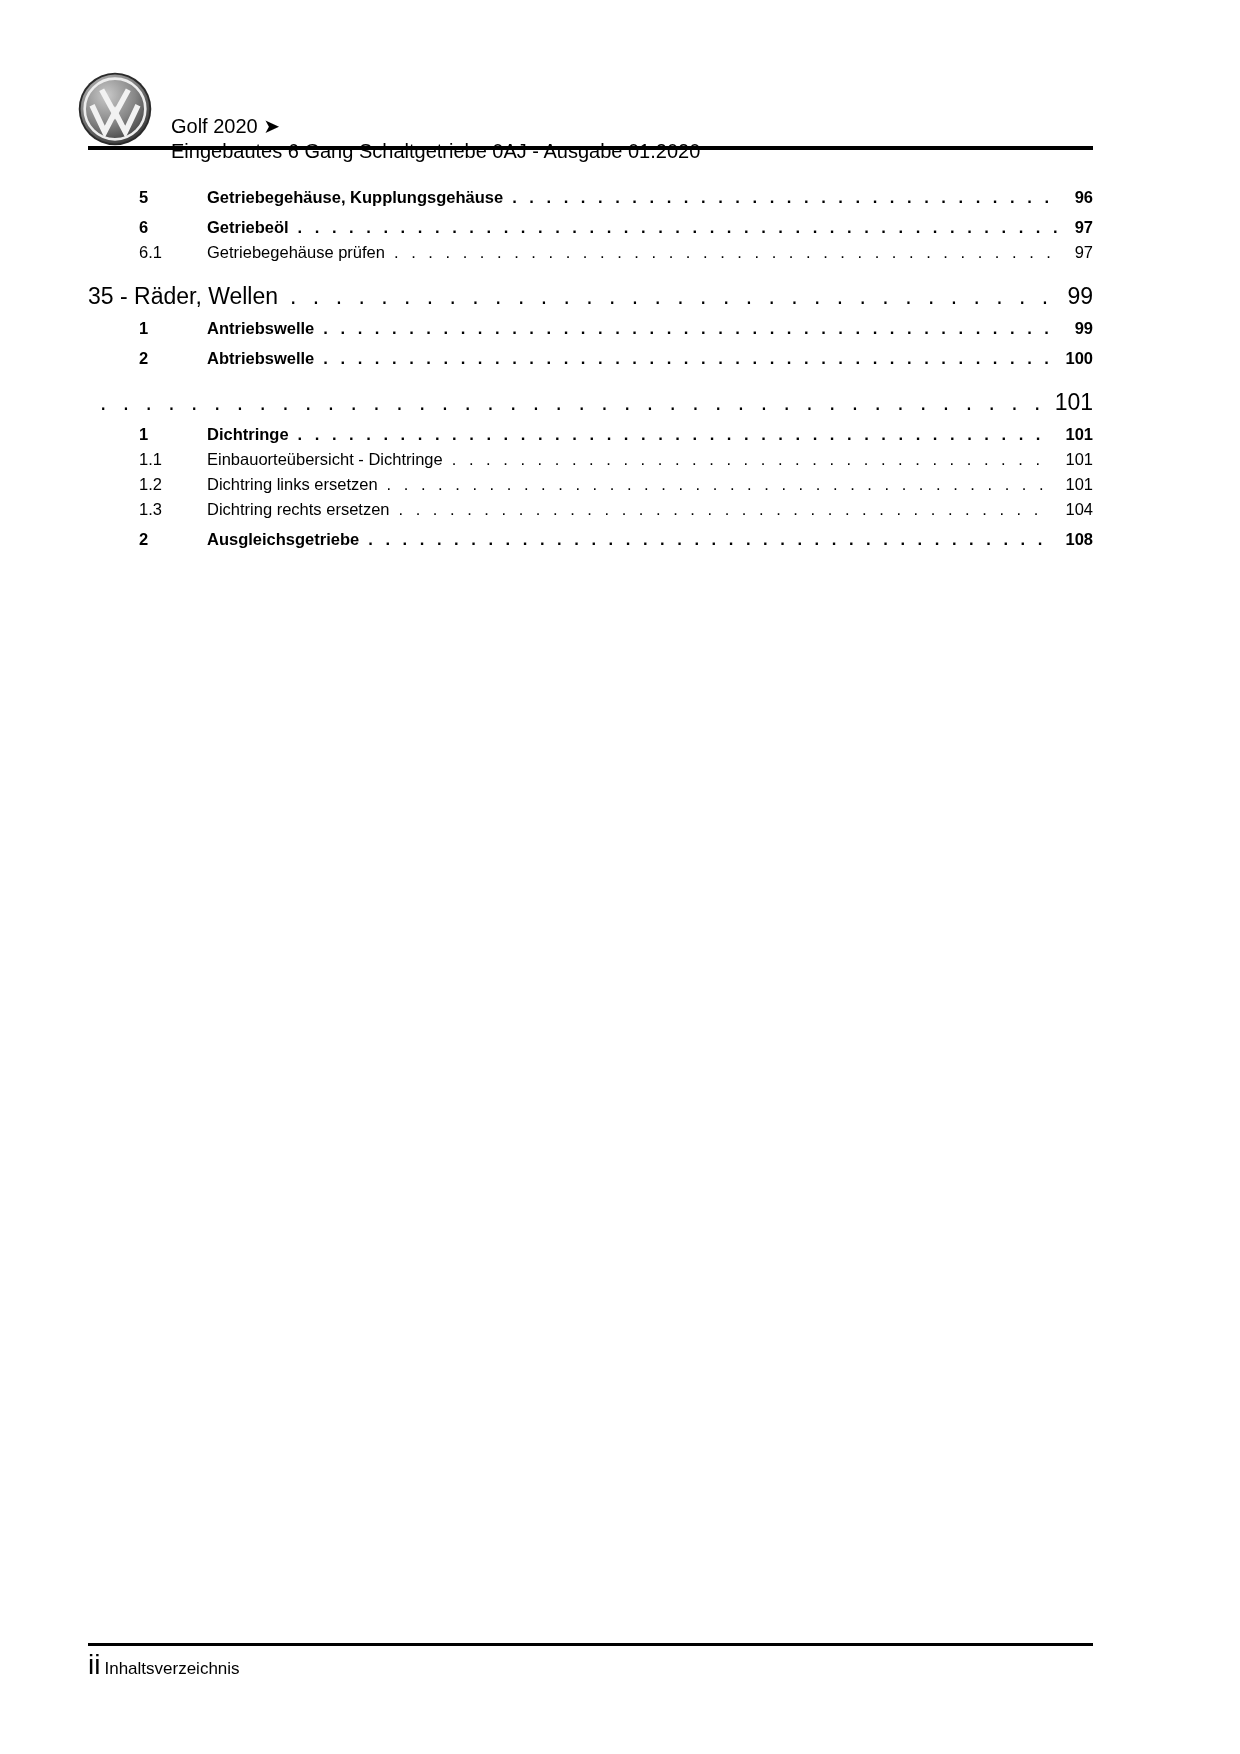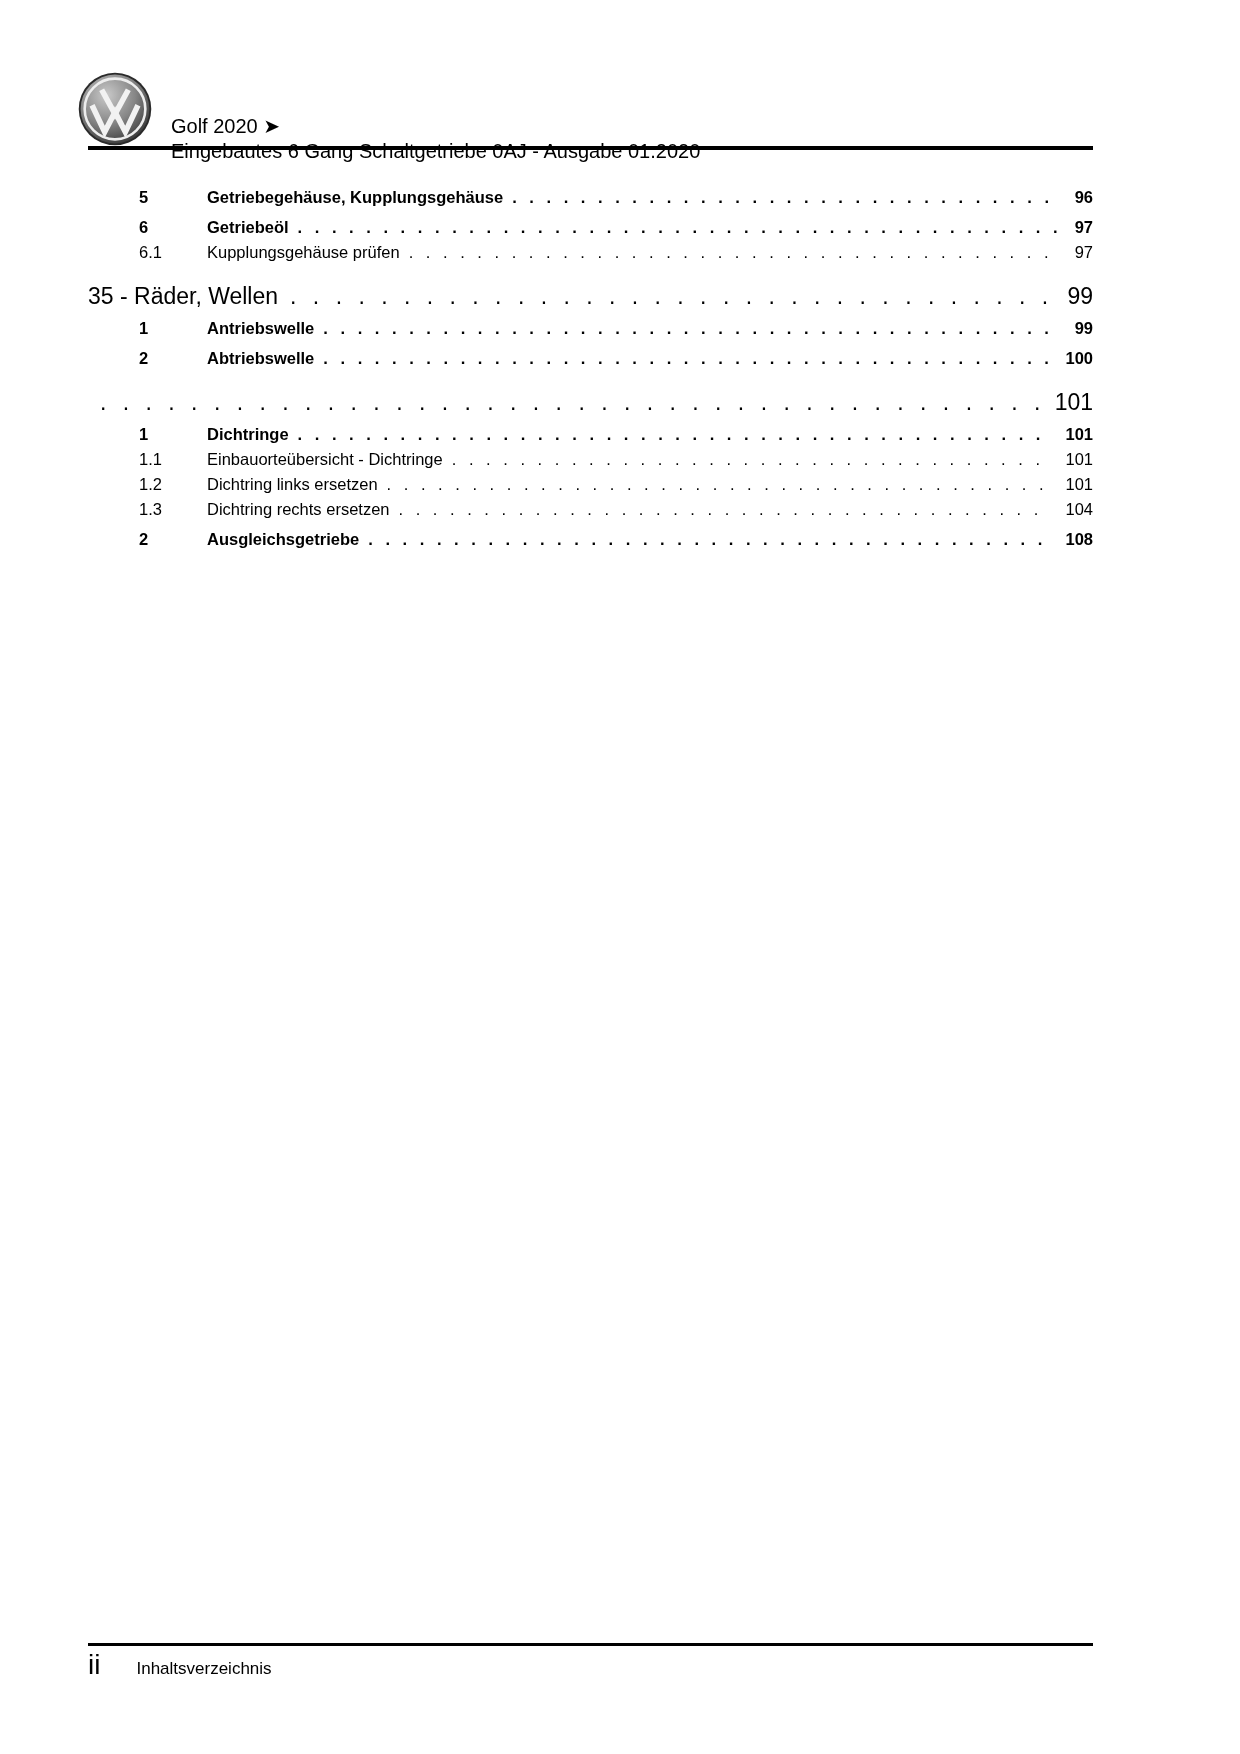--- a/index.html
+++ b/index.html
@@ -89,21 +89,21 @@
     width: 1005px;
     height: 3px;
     background: #000;
   }
   .footer-labels {
     position: absolute;
     left: 88px;
     top: 1648px;
     display: flex;
     align-items: baseline;
-    gap: 36px;
+    gap: 4px;
   }
   .footer-page { font-size: 28px; line-height: 34px; }
   .footer-section { font-size: 17px; }
 </style>
 </head>
 <body>
 
 <div class="page-root">
 
   <div class="logo-wrap">
@@ -138,21 +138,21 @@
       <span class="page">96</span>
     </div>
     <div class="row sub bold">
       <span class="num">6</span>
       <span class="title">Getriebeöl</span>
       <span class="leader"></span>
       <span class="page">97</span>
     </div>
     <div class="row sub">
       <span class="num">6.1</span>
-      <span class="title">Kupplungsgehäuse prüfen</span>
+      <span class="title">Getriebegehäuse prüfen</span>
       <span class="leader"></span>
       <span class="page">97</span>
     </div>
 
     <div class="row heading">
       <span class="title">35 - Räder, Wellen</span>
       <span class="leader"></span>
       <span class="page">99</span>
     </div>
     <div class="row sub bold">

